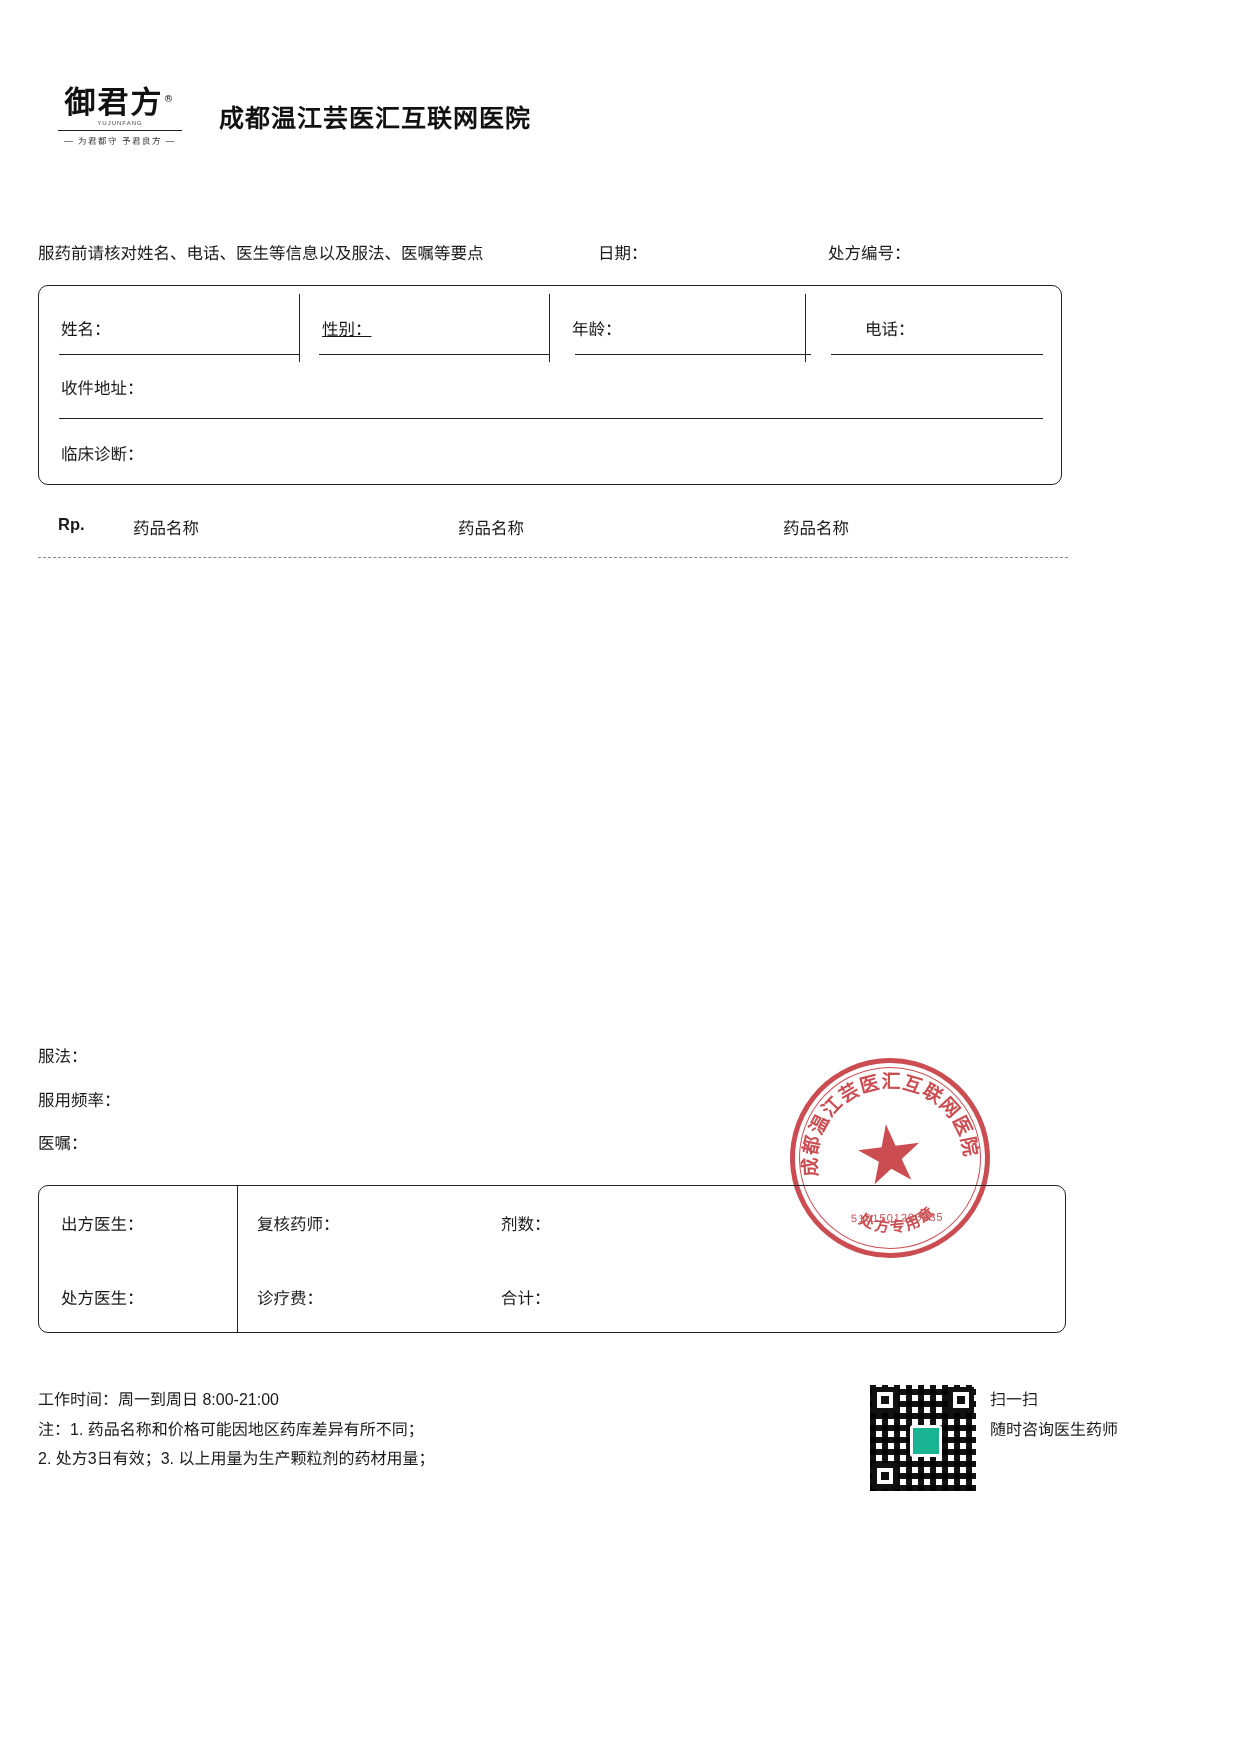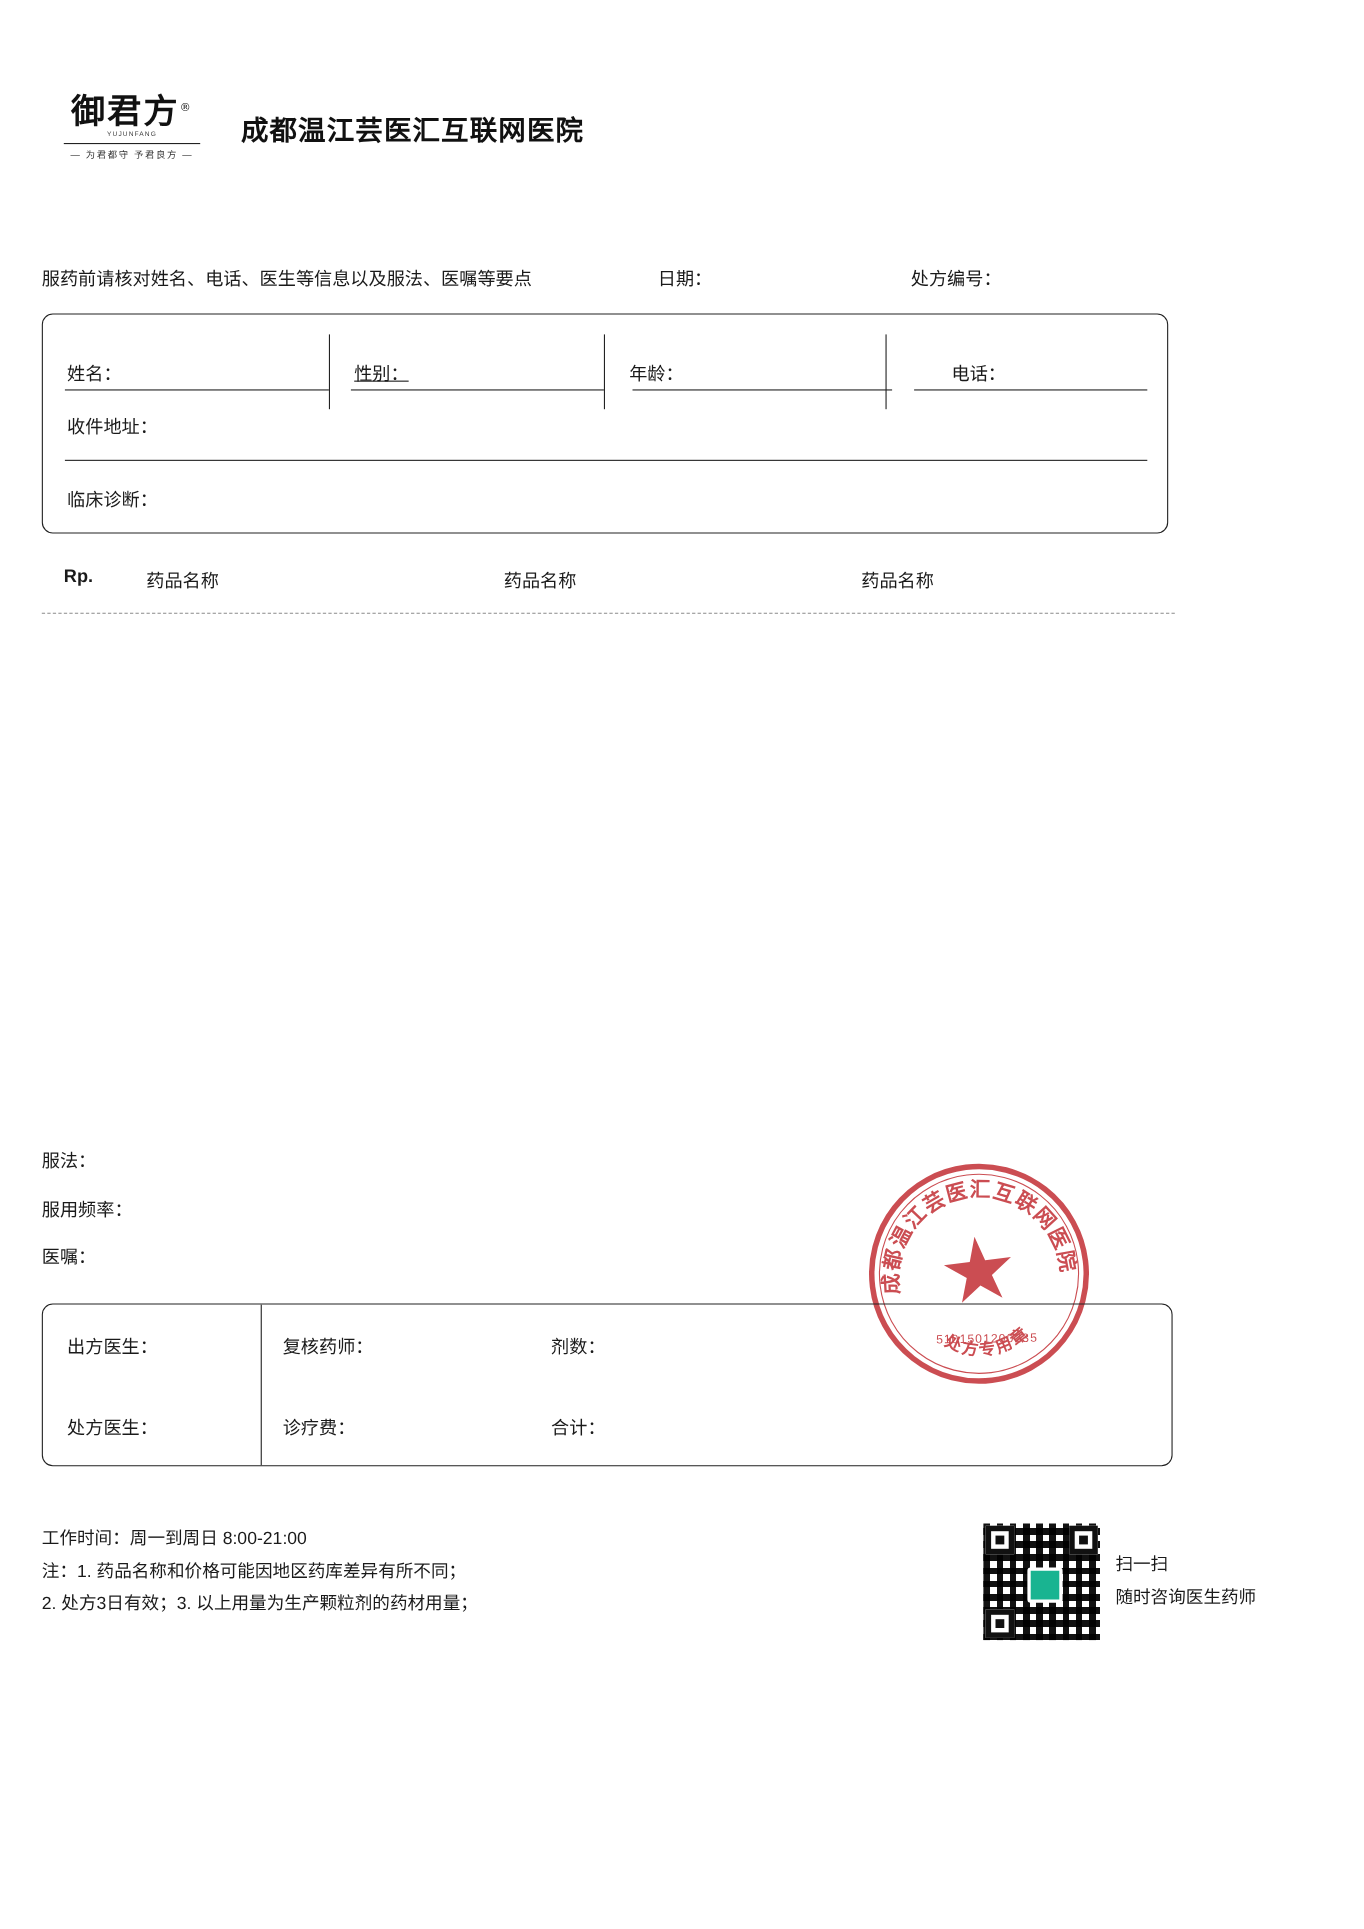--- a/index.html
+++ b/index.html
@@ -96,21 +96,21 @@
     left: 38px;
     top: 285px;
     width: 1024px;
     height: 200px;
     border: 1px solid #222;
     border-radius: 10px;
     box-sizing: border-box;
   }
   .row-1 {
     position: absolute;
-    left: 0; top: 18px;
+    left: 0; top: 8px;
     width: 100%;
     height: 68px;
     display: flex;
   }
   .cell {
     position: relative;
     font-size: 16.5px;
     display: flex;
     align-items: center;
     box-sizing: border-box;
@@ -275,24 +275,24 @@
     left: 38px;
     top: 1385px;
     font-size: 16px;
     line-height: 1.85;
     color: #1a1a1a;
   }
   .footer div { white-space: nowrap; }
 
   .qr-area {
     position: absolute;
-    left: 894px;
+    left: 870px;
     top: 1385px;
     display: flex;
-    align-items: center;
+    align-items: flex-start;
   }
   .qr {
     position: relative;
     width: 106px;
     height: 106px;
     background:
       repeating-linear-gradient(90deg, #111 0 6px, transparent 6px 12px),
       repeating-linear-gradient(0deg, #111 0 6px, #fff 6px 12px);
     background-blend-mode: multiply;
   }

